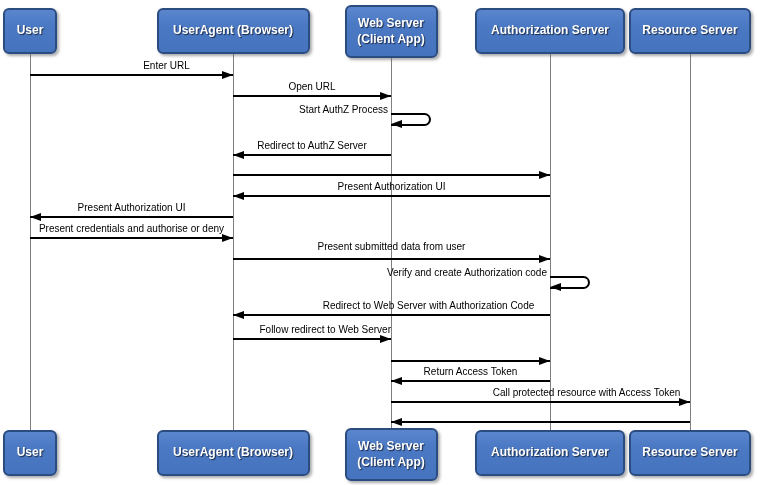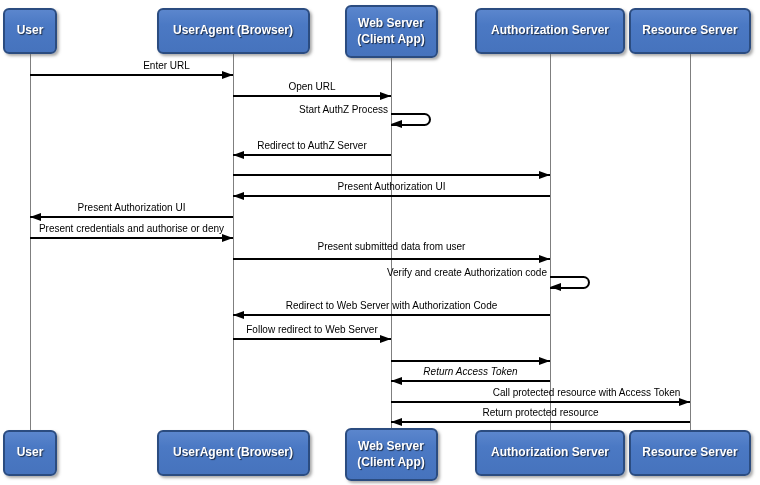--- a/index.html
+++ b/index.html
@@ -142,28 +142,27 @@
     <div class="arrowhead right" style="left: 222px; top: 234px;"></div>
     <div class="msg-label" style="left: 30px; top: 223px; width: 203px;">Present credentials and authorise or deny</div>
     <div class="msg-line" style="left: 233px; top: 258px; width: 317px;"></div>
     <div class="arrowhead right" style="left: 539px; top: 255px;"></div>
     <div class="msg-label" style="left: 233px; top: 241px; width: 317px;">Present submitted data from user</div>
     <div class="self-loop" style="left: 550px; top: 276px; width: 40px; height: 13px;"></div>
     <div class="arrowhead left" style="left: 550px; top: 283px;"></div>
     <div class="msg-label self-label" style="left: 287px; top: 267px; width: 260px;">Verify and create Authorization code</div>
     <div class="msg-line" style="left: 233px; top: 314px; width: 317px;"></div>
     <div class="arrowhead left" style="left: 233px; top: 311px;"></div>
-    <div class="msg-label" style="left: 233px; top: 300px; width: 317px;">Redirect to Web Server with Authorization Code</div>
+    <div class="msg-label" style="left: 233px; top: 300px; width: 317px; padding-left: 37px;">Redirect to Web Server with Authorization Code</div>
     <div class="msg-line" style="left: 233px; top: 338px; width: 158px;"></div>
     <div class="arrowhead right" style="left: 380px; top: 335px;"></div>
-    <div class="msg-label" style="left: 233px; top: 324px; width: 158px;">Follow redirect to Web Server</div>
+    <div class="msg-label" style="left: 233px; top: 324px; width: 158px; text-align: right;">Follow redirect to Web Server</div>
     <div class="msg-line" style="left: 391px; top: 360px; width: 159px;"></div>
     <div class="arrowhead right" style="left: 539px; top: 357px;"></div>
     <div class="msg-line" style="left: 391px; top: 380px; width: 159px;"></div>
     <div class="arrowhead left" style="left: 391px; top: 377px;"></div>
-    <div class="msg-label" style="left: 391px; top: 366px; width: 159px; font-style: italic;">Return Access Token</div>
+    <div class="msg-label" style="left: 391px; top: 366px; width: 159px;">Return Access Token</div>
     <div class="msg-line" style="left: 391px; top: 401px; width: 299px;"></div>
     <div class="arrowhead right" style="left: 679px; top: 398px;"></div>
     <div class="msg-label" style="left: 391px; top: 387px; width: 299px; margin-left: 46px;">Call protected resource with Access Token</div>
     <div class="msg-line" style="left: 391px; top: 421px; width: 299px;"></div>
     <div class="arrowhead left" style="left: 391px; top: 418px;"></div>
-    <div class="msg-label" style="left: 391px; top: 407px; width: 299px;">Return protected resource</div>
   </div>
 
 </body></html>

